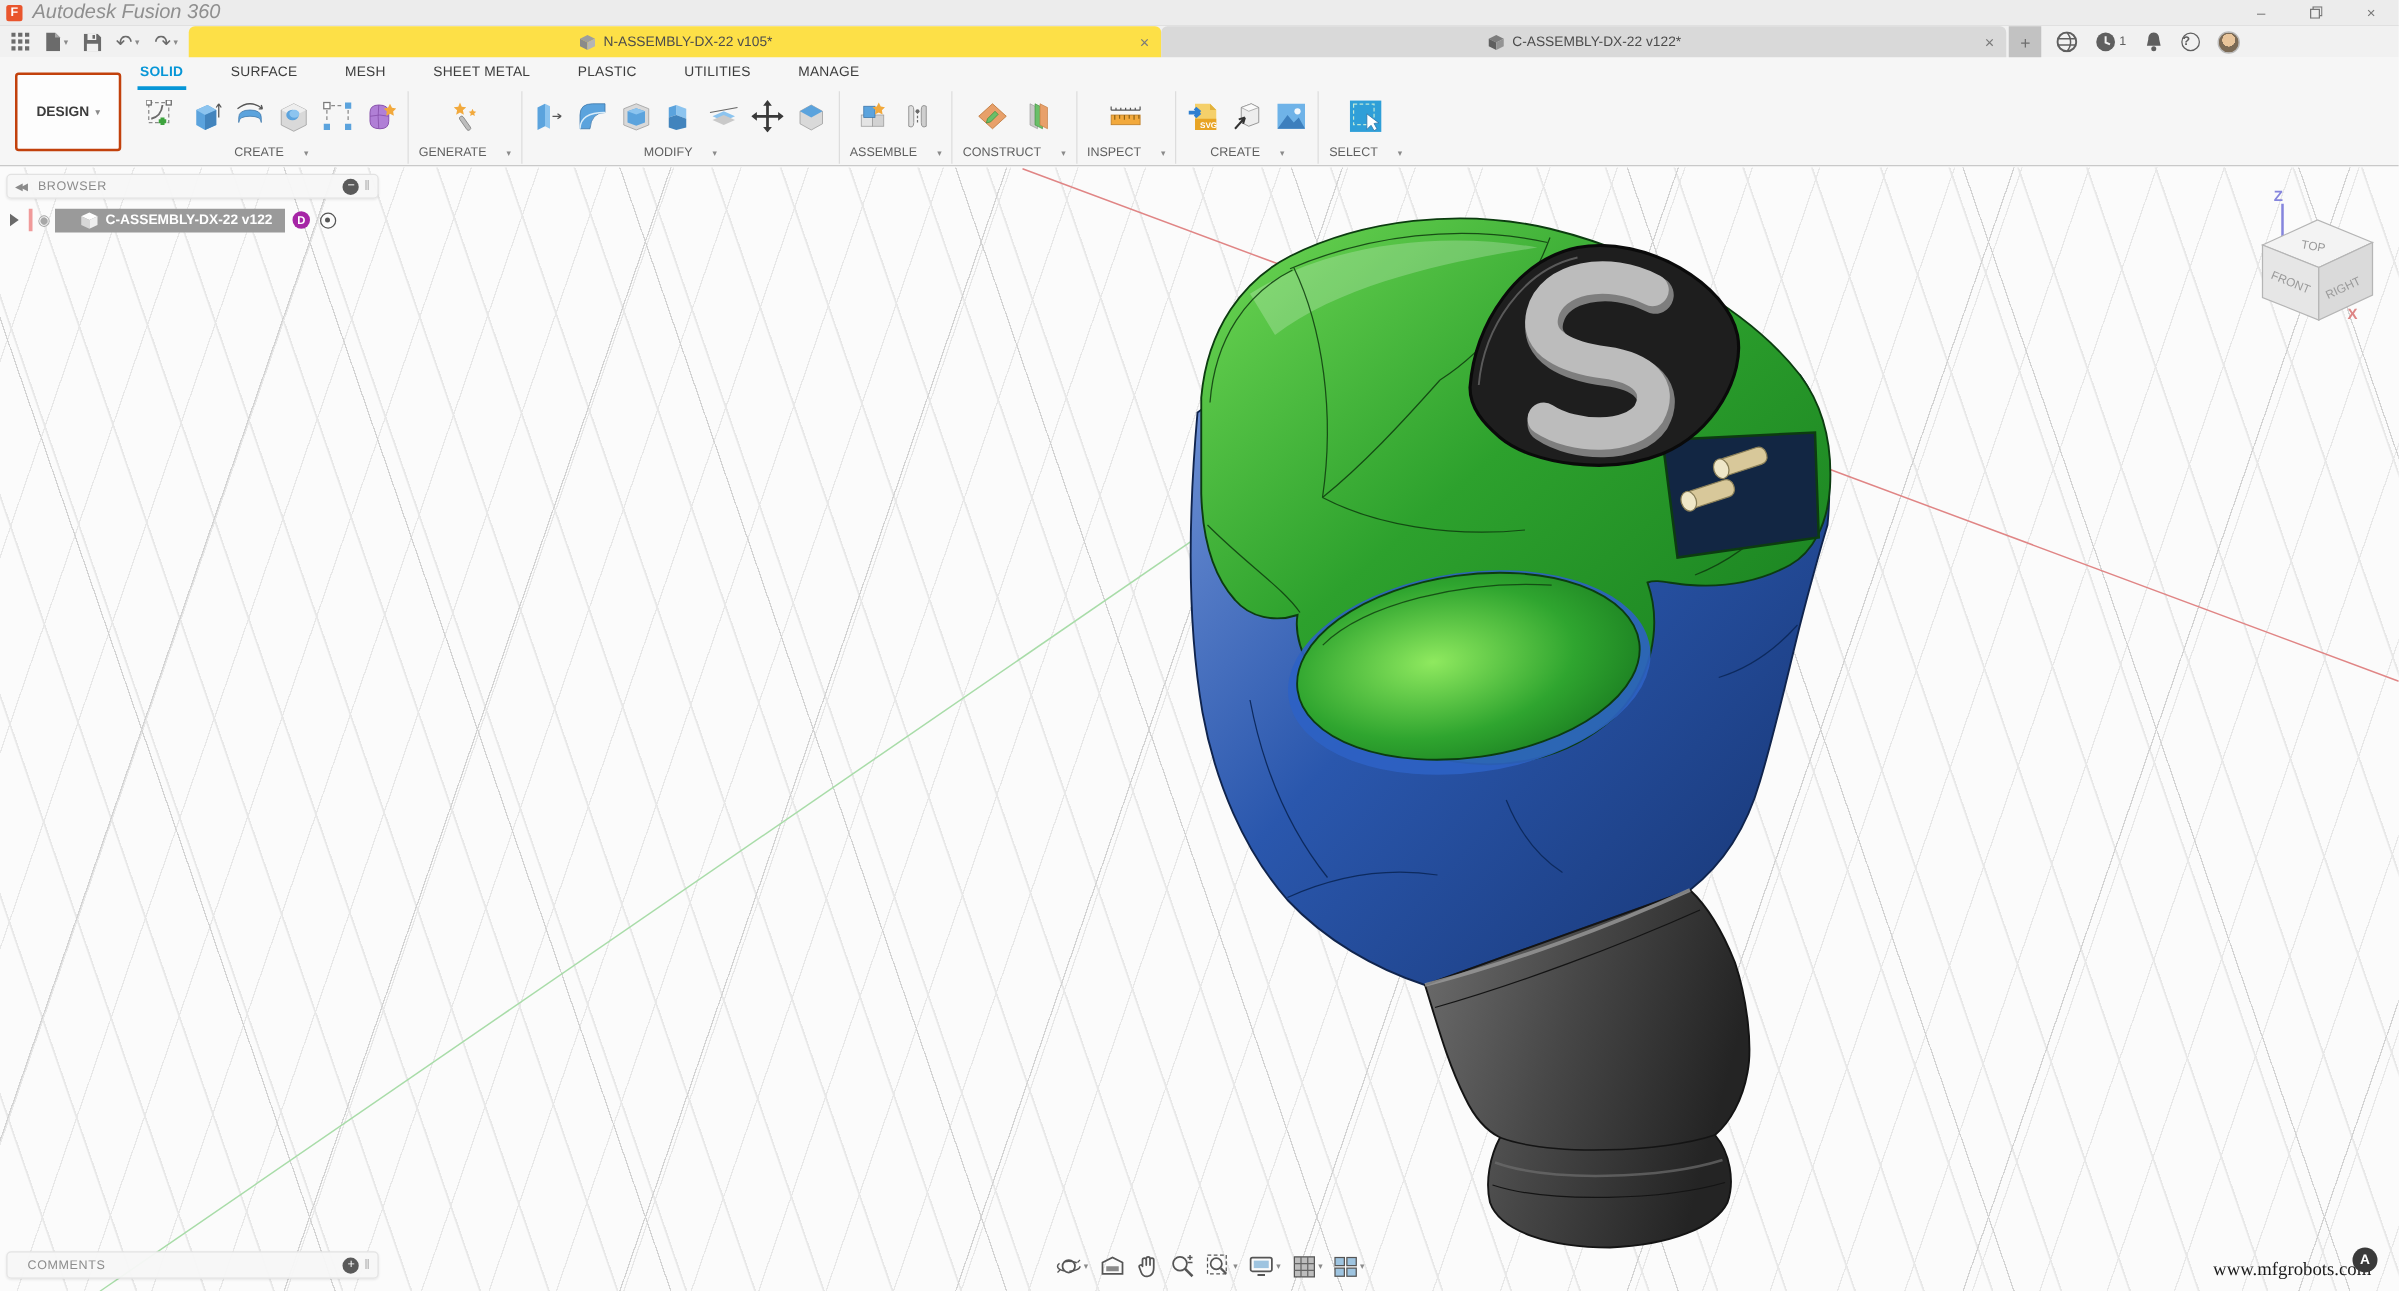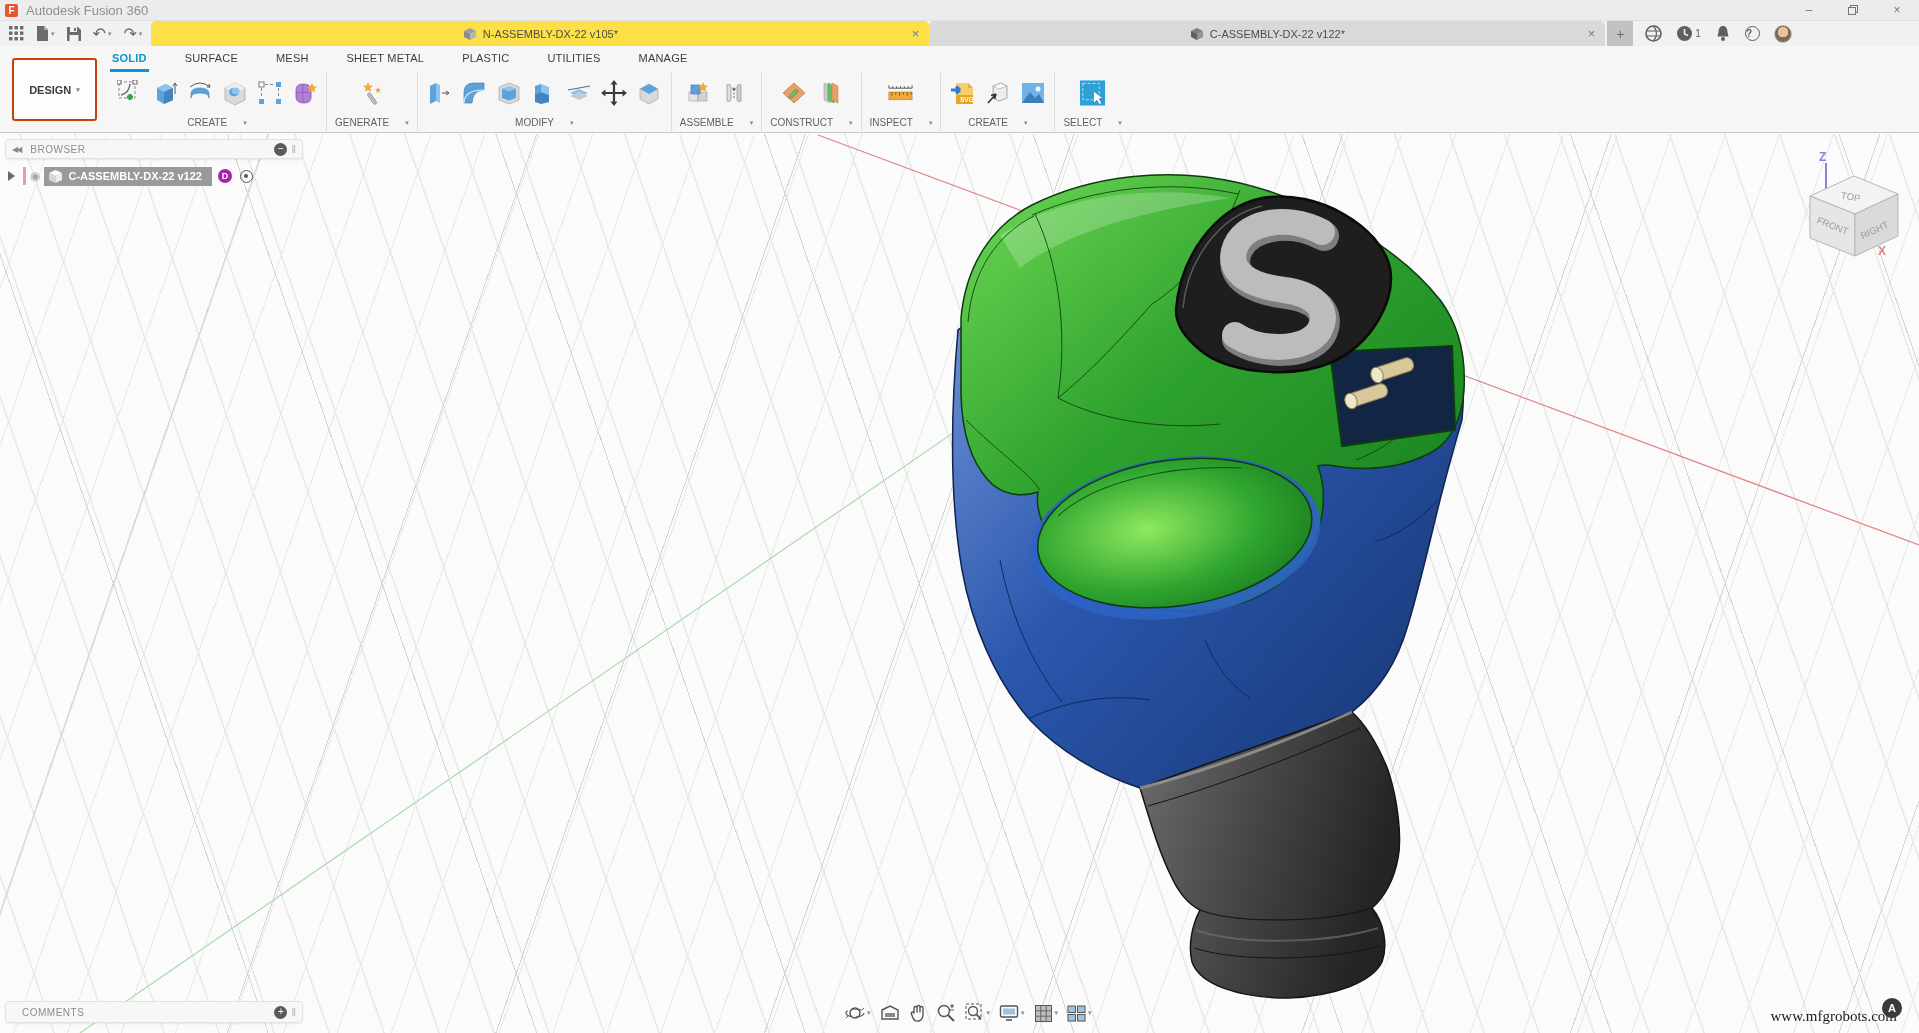--- a/index.html
+++ b/index.html
@@ -4,21 +4,21 @@
 <style>
   * { box-sizing: border-box; margin: 0; padding: 0; }
   html,body { width:1919px; height:1033px; overflow:hidden;
     font-family:"Liberation Sans", sans-serif; background:#fbfbfb; }
 
   
   .titlebar { position:relative; height:21px; background:#ececec; border-bottom:1px solid #e0e0e0;
     display:flex; align-items:center; padding-left:5px; }
   .fusion-logo { width:13px; height:13px; background:#e9552d; border-radius:2px; color:#fff;
     font-size:10px; font-weight:bold; text-align:center; line-height:13px; }
-  .titlebar-text { color:#8f8f8f; font-size:13px; margin-left:8px; }
+  .titlebar-text { color:#8f8f8f; font-size:16px; margin-left:8px;font-style:italic; }
   .win-controls { position:absolute; right:0; top:0; height:21px; display:flex; }
   .win-btn { width:44px; height:21px; color:#777; font-size:12px; text-align:center; line-height:20px; }
   .win-btn svg { margin-top:5px; }
 
   
   .tabrow { height:25px; background:#f1f1f1; display:flex; align-items:stretch; position:relative; }
   .appicons { display:flex; align-items:center; gap:6px; padding:0 6px; }
   .appicon { color:#6b6b6b; display:flex; align-items:center; gap:2px; padding:0 3px; font-size:13px; }
   .caret { font-size:7px; color:#8a8a8a; }
   .doc-tab { display:flex; align-items:center; justify-content:center; gap:6px; font-size:11px; color:#4c4c4c; position:relative; }
@@ -65,21 +65,21 @@
   .panel-title { font-size:10px; color:#8c8c8c; letter-spacing:.5px; margin-left:10px; flex:1; }
   .panel-btn { width:13px; height:13px; border-radius:50%; background:#5a5a5a; color:#fff; font-size:10px;
     line-height:12px; text-align:center; margin-right:4px; }
   .panel-grip { color:#b0b0b0; font-size:11px; }
   .collapse-ic { color:#8a8a8a; font-size:8px; letter-spacing:-2px; }
 
   .browser-item { position:absolute; left:8px; top:166px; display:flex; align-items:center; height:20px; }
   .tri { width:0; height:0; border-left:7px solid #6a6a6a; border-top:5px solid transparent; border-bottom:5px solid transparent; margin-right:8px; }
   .redbar { width:3px; height:18px; background:#f09a9a; margin-right:4px; }
   .eye { color:#a8a8a8; font-size:12px; margin-right:4px; }
-  .item-chip { display:flex; align-items:center; background:#9a9a9a; height:19px; padding:0 10px 0 4px; }
+  .item-chip { display:flex; align-items:center; background:#9a9a9a; height:19px; padding:0 10px 0 20px; }
   .item-chip span { color:#fff; font-size:11px; font-weight:bold; }
   .dbadge { width:14px; height:14px; border-radius:50%; background:#a625a6; color:#fff; font-size:9px; font-weight:bold;
     text-align:center; line-height:14px; margin-left:6px; }
   .radio { width:13px; height:13px; border:1.5px solid #555; border-radius:50%; margin-left:8px; position:relative; }
   .radio::after { content:""; position:absolute; left:3.5px; top:3.5px; width:4px; height:4px; background:#555; border-radius:50%; }
 
   
   .navbar { position:absolute; left:845px; top:1003px; display:flex; align-items:center; gap:9px; }
   .nav-item { display:flex; align-items:center; gap:2px; color:#555; }
 

